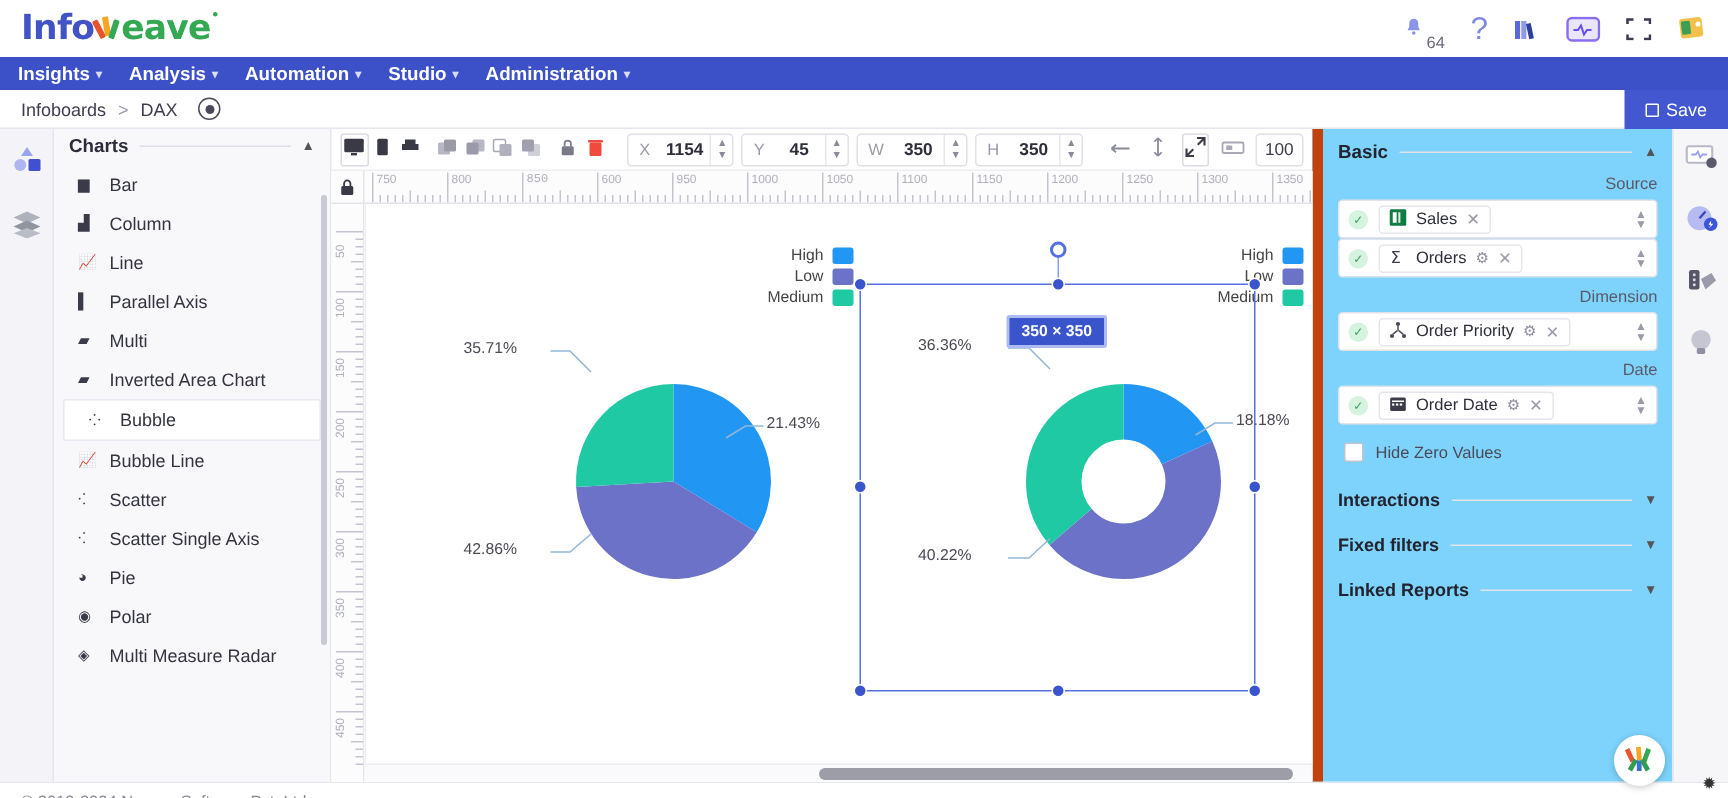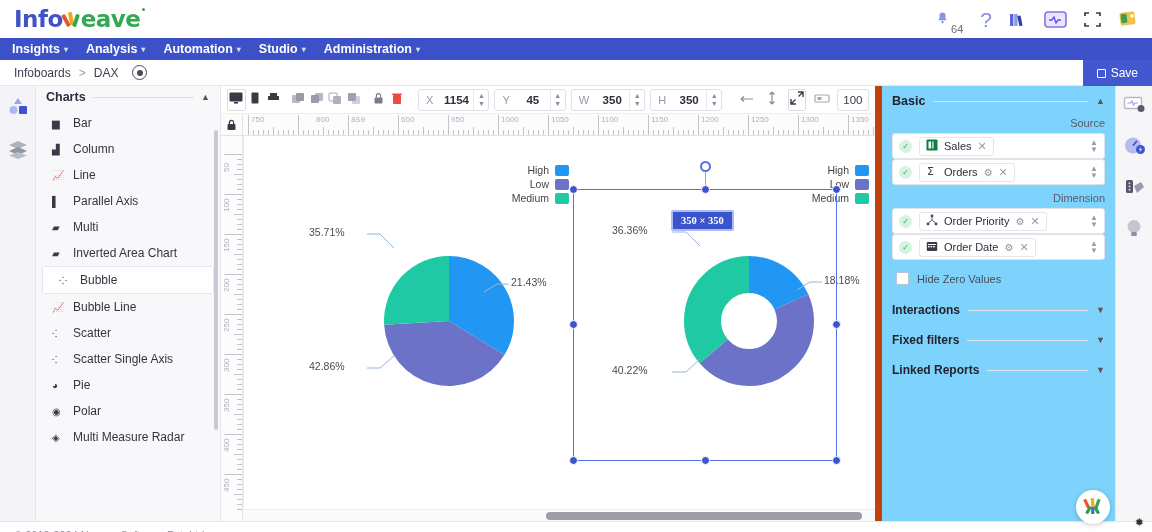--- a/index.html
+++ b/index.html
@@ -515,21 +515,21 @@
             <div class="rtick" style="left: 5px; height: 20px;"></div>
             <div class="rtick" style="left: 10px; height: 5px;"></div>
             <div class="rtick" style="left: 15px; height: 5px;"></div>
             <div class="rtick" style="left: 20px; height: 5px;"></div>
             <div class="rtick" style="left: 25px; height: 5px;"></div>
             <div class="rtick" style="left: 30px; height: 8px;"></div>
             <div class="rtick" style="left: 35px; height: 5px;"></div>
             <div class="rtick" style="left: 40px; height: 5px;"></div>
             <div class="rtick" style="left: 45px; height: 5px;"></div>
             <div class="rtick" style="left: 50px; height: 5px;"></div>
-            <div class="rlabel" style="left: 58px; margin-left: 15px;">800</div>
+            <div class="rlabel" style="left: 58px;">800</div>
             <div class="rtick" style="left: 55px; height: 20px;"></div>
             <div class="rtick" style="left: 60px; height: 5px;"></div>
             <div class="rtick" style="left: 65px; height: 5px;"></div>
             <div class="rtick" style="left: 70px; height: 5px;"></div>
             <div class="rtick" style="left: 75px; height: 5px;"></div>
             <div class="rtick" style="left: 80px; height: 8px;"></div>
             <div class="rtick" style="left: 85px; height: 5px;"></div>
             <div class="rtick" style="left: 90px; height: 5px;"></div>
             <div class="rtick" style="left: 95px; height: 5px;"></div>
             <div class="rtick" style="left: 100px; height: 5px;"></div>
@@ -802,21 +802,21 @@
               <div class="rotline" style="left:131px; top:-18px; height:18px;"></div>
               <div class="rothandle" style="left:126px; top:-29px;"></div>
               <div class="handle" style="left:-5px; top:-5px;"></div>
               <div class="handle" style="left:127px; top:-5px;"></div>
               <div class="handle" style="right:-5px; top:-5px;"></div>
               <div class="handle" style="left:-5px; top:130px;"></div>
               <div class="handle" style="right:-5px; top:130px;"></div>
               <div class="handle" style="left:-5px; bottom:-5px;"></div>
               <div class="handle" style="left:127px; bottom:-5px;"></div>
               <div class="handle" style="right:-5px; bottom:-5px;"></div>
-              <div class="sizetag" style="left:97px; top:20px;font-family:Liberation Serif, serif;">350 × 350</div>
+              <div class="sizetag" style="left:97px; top:20px;">350 × 350</div>
             </div>
 
           </div>
         </div>
 
         <div class="hscroll">
           <div class="thumb"></div>
         </div>
       </div>
     </div>
@@ -870,20 +870,21 @@
                     <path d="M6 3.4v3M2.6 8.8L5.6 6.4M9.4 8.8L6.4 6.4" stroke="#4a4a58" stroke-width="1"></path>
                   </svg></span>
                 <span>Order Priority</span>
                 <span class="gear">⚙</span>
                 <span class="x">✕</span>
               </span>
               <span class="updown">▲<br>▼</span>
             </div>
           </div>
           <div>
+            <div class="plabel">Date</div>
             <div class="prow">
               <span class="greendot"></span>
               <span class="chip">
                 <span><svg width="12" height="12" viewBox="0 0 12 12">
                     <rect x="0.8" y="2" width="10.4" height="9" rx="1" fill="#3a3a48"></rect>
                     <rect x="2" y="4" width="8" height="1" fill="#fff"></rect>
                     <rect x="2" y="6" width="1.6" height="1.4" fill="#fff"></rect>
                     <rect x="4.6" y="6" width="1.6" height="1.4" fill="#fff"></rect>
                     <rect x="7.2" y="6" width="1.6" height="1.4" fill="#fff"></rect>
                   </svg></span>

